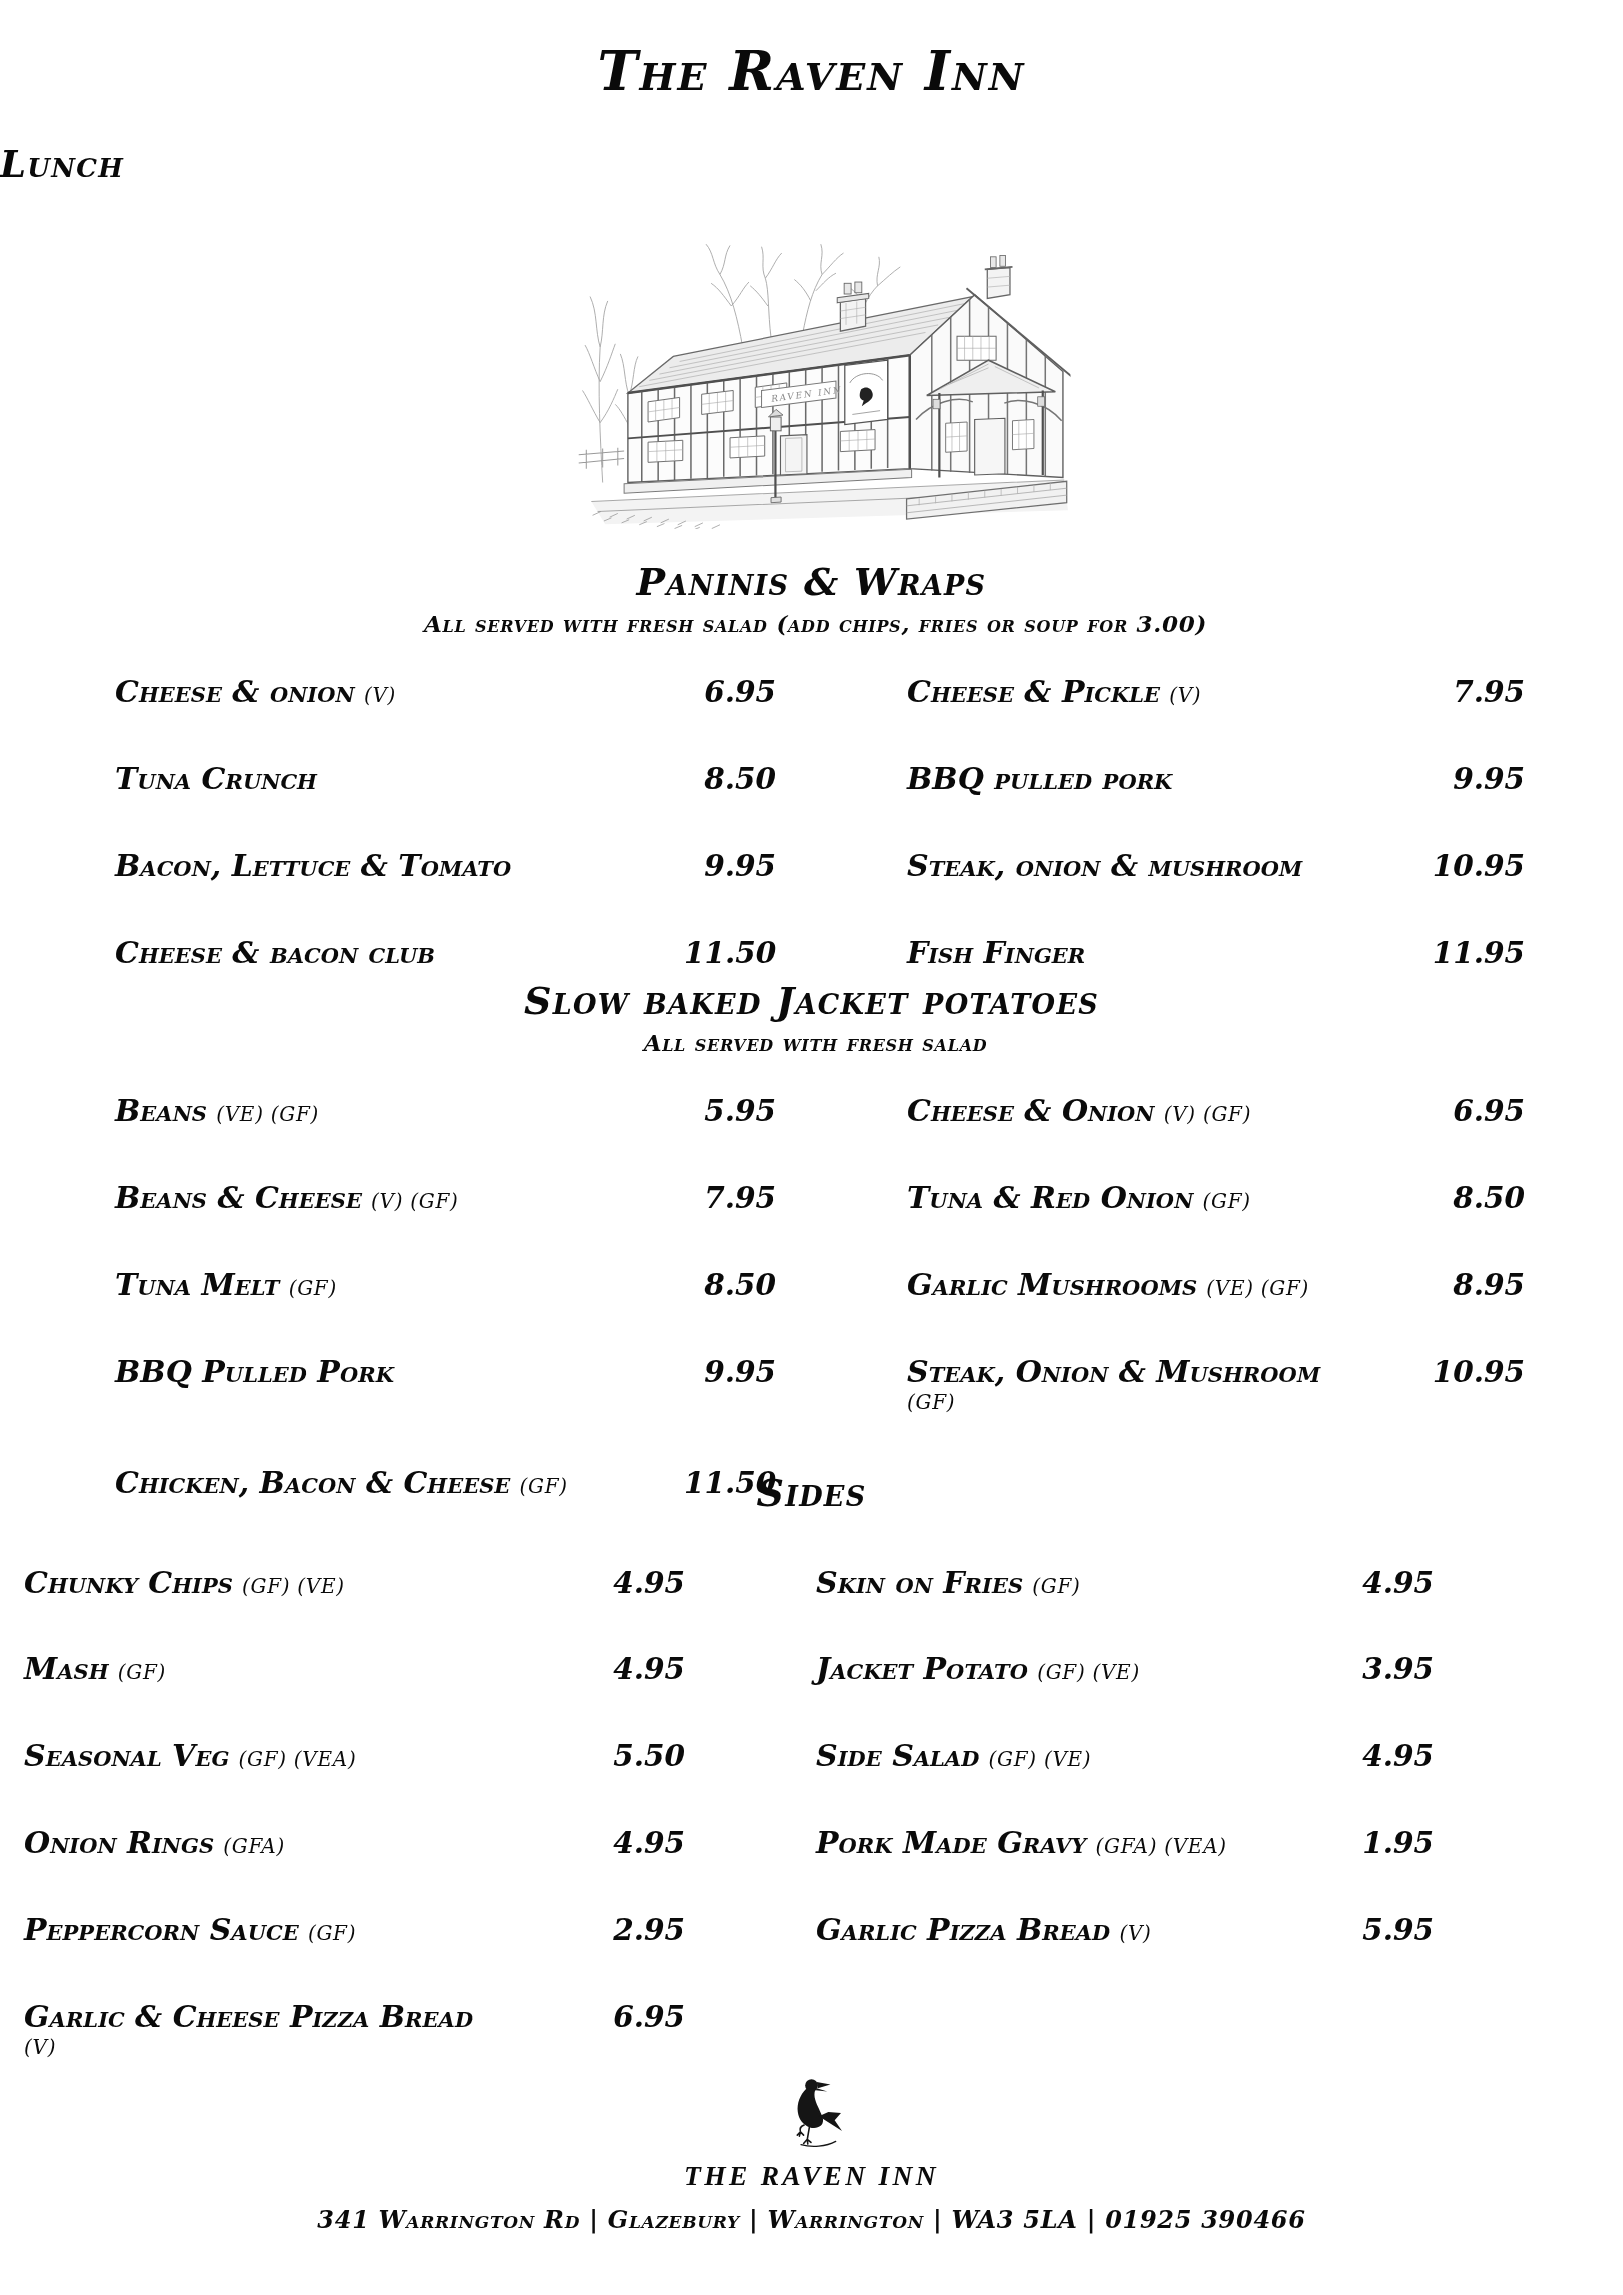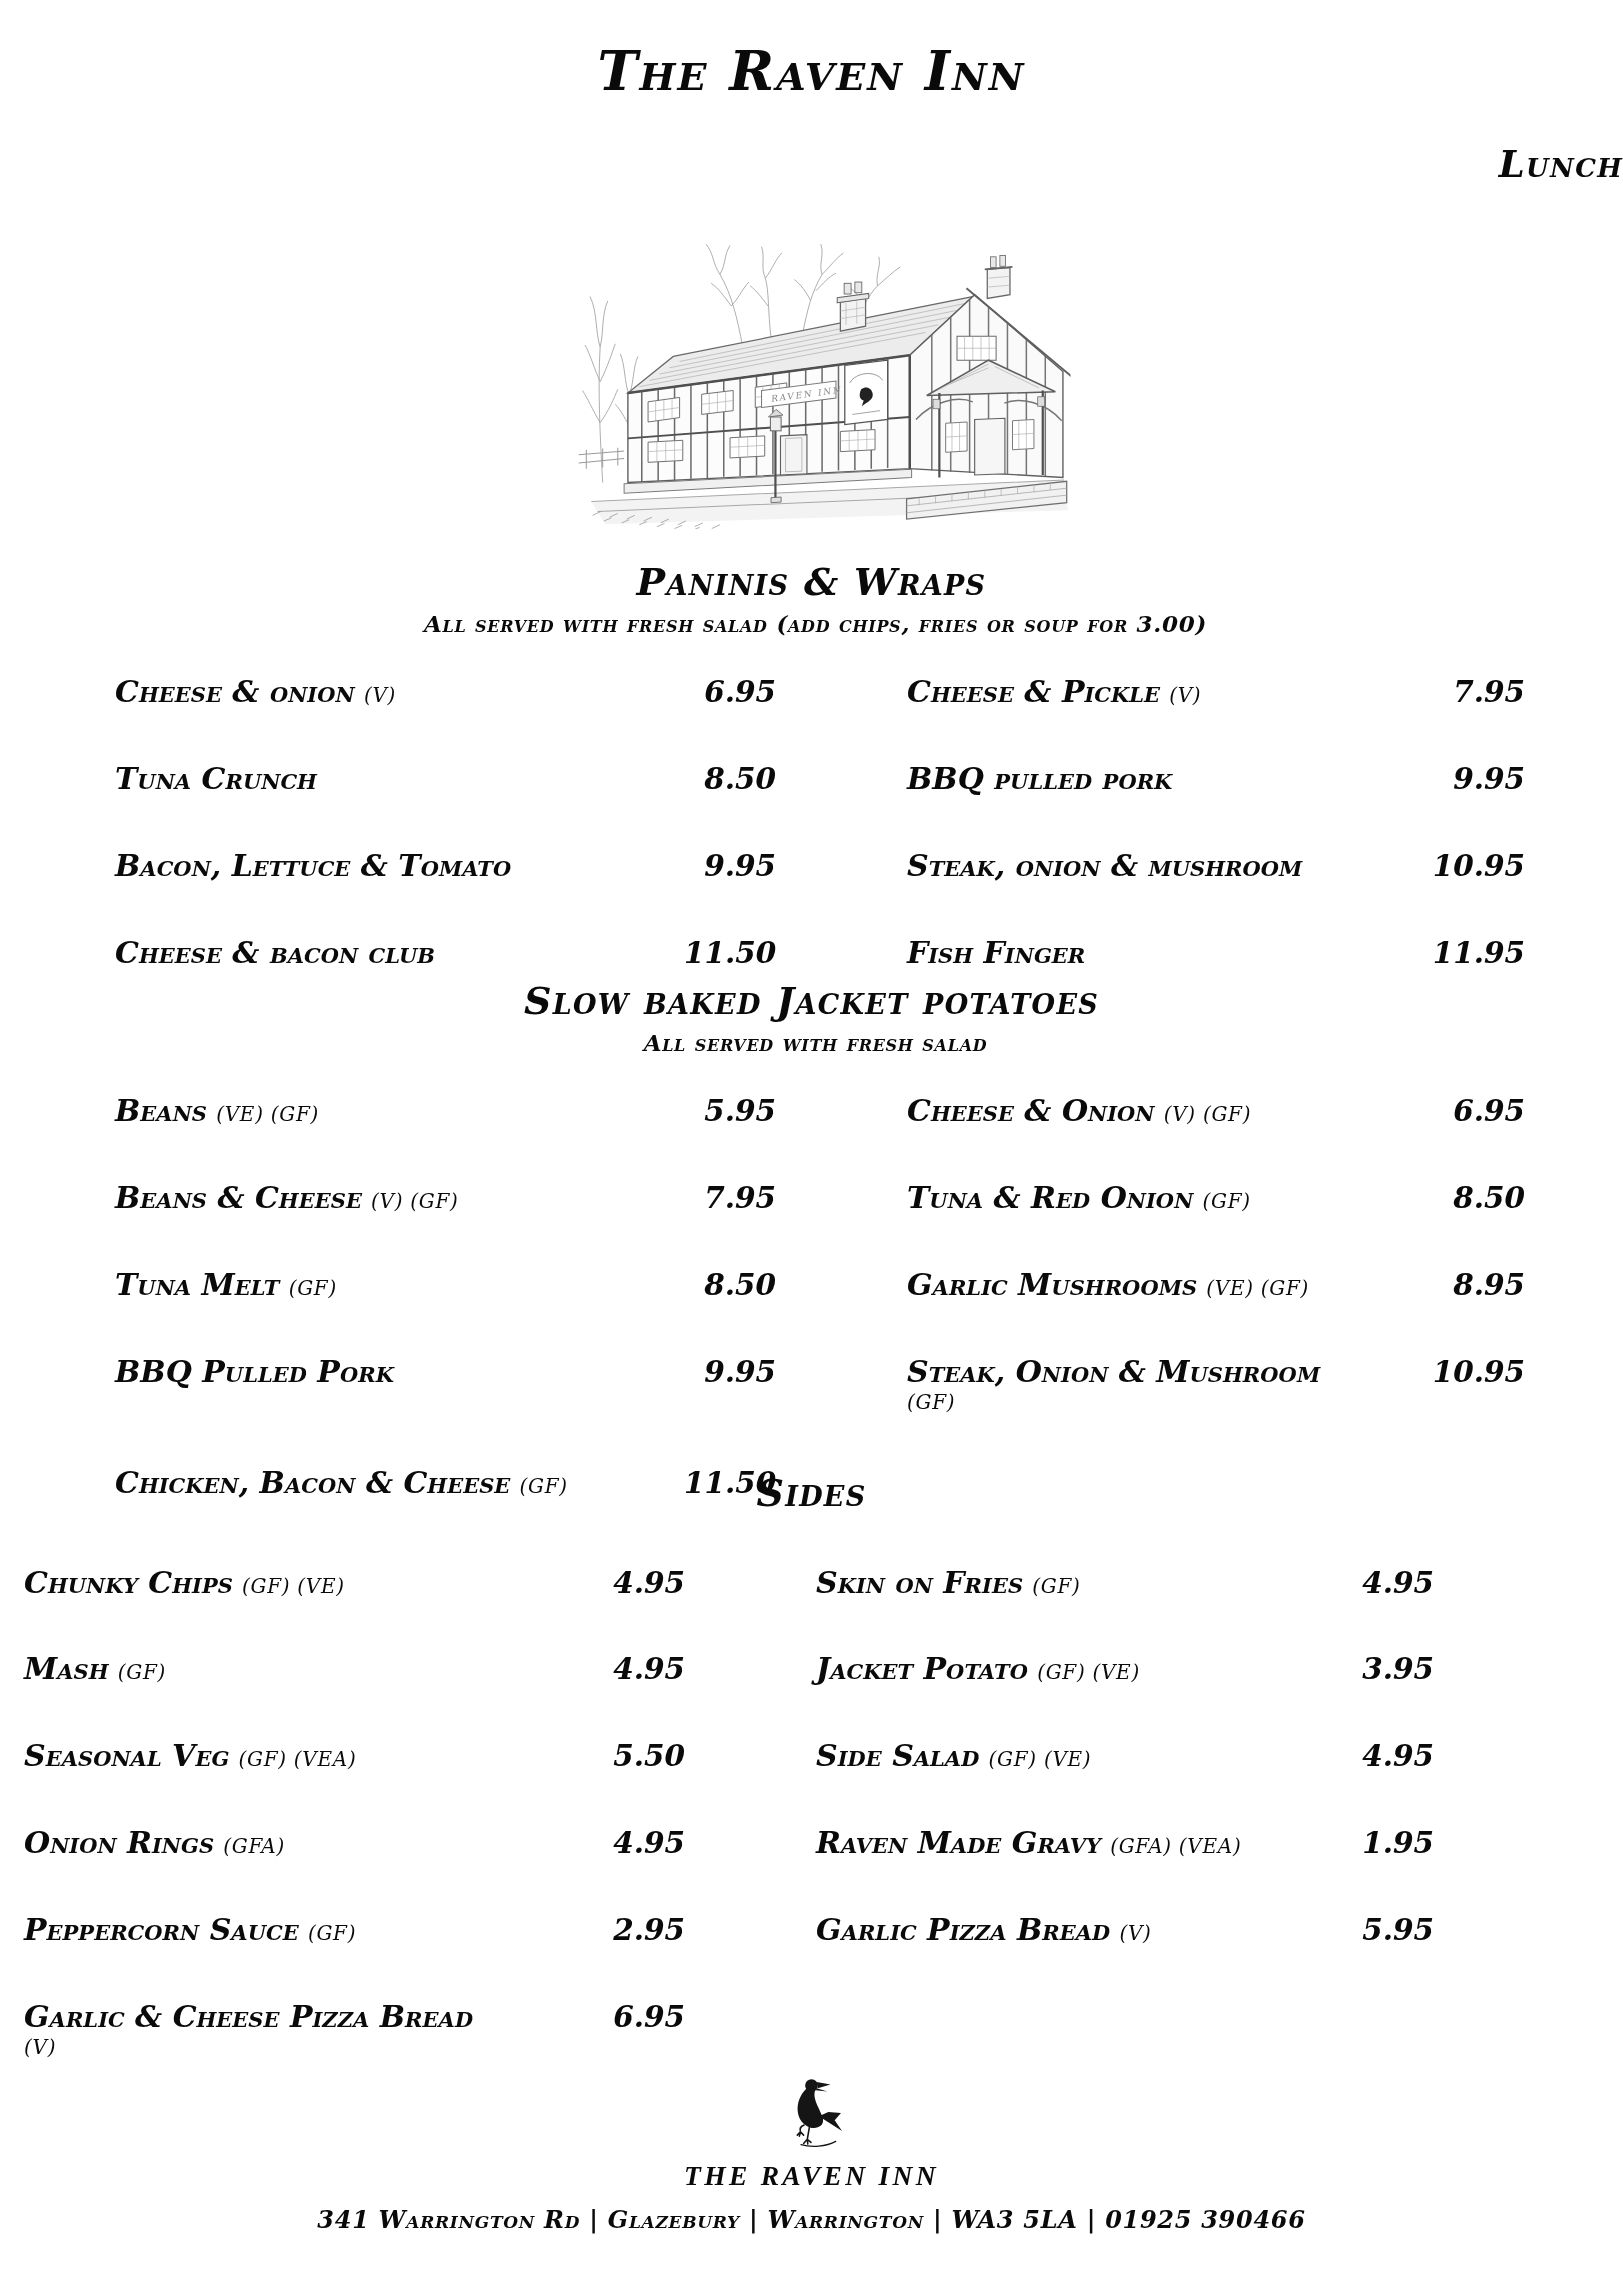--- a/index.html
+++ b/index.html
@@ -14,21 +14,21 @@
     font-style:italic;
   }
   .page-title{
     position:absolute;top:43px;left:0;right:0;margin:0;
     text-align:center;
     font-size:54px;font-weight:700;line-height:1.05;
     font-variant:small-caps;letter-spacing:2px;
   }
   .page-subtitle{
     position:absolute;top:145px;left:0;right:0;margin:0;
-    text-align:right;
+    text-align:left;
     font-size:37px;font-weight:700;line-height:1.05;
     font-variant:small-caps;letter-spacing:1.3px;
   }
   .hero{
     position:absolute;top:228px;left:50%;transform:translateX(-50%);
     width:517px;height:301px;margin:0;
   }
   .hero svg{display:block;width:100%;height:100%;}
   .menu-sec{position:absolute;left:0;right:0;}
   .sec-head{
@@ -268,21 +268,21 @@
         <div class="cell name"><span>Mash</span><span class="tg">(GF)</span></div>
         <div class="cell price pl">4.95</div>
         <div class="cell name"><span>Jacket Potato</span><span class="tg">(GF) (VE)</span></div>
         <div class="cell price">3.95</div>
         <div class="cell name"><span>Seasonal Veg</span><span class="tg">(GF) (VEA)</span></div>
         <div class="cell price pl">5.50</div>
         <div class="cell name"><span>Side Salad</span><span class="tg">(GF) (VE)</span></div>
         <div class="cell price">4.95</div>
         <div class="cell name"><span>Onion Rings</span><span class="tg">(GFA)</span></div>
         <div class="cell price pl">4.95</div>
-        <div class="cell name"><span>Raven Made Gravy</span><span class="tg">(GFA) (VEA)</span></div>
+        <div class="cell name"><span>Pork Made Gravy</span><span class="tg">(GFA) (VEA)</span></div>
         <div class="cell price">1.95</div>
         <div class="cell name"><span>Peppercorn Sauce</span><span class="tg">(GF)</span></div>
         <div class="cell price pl">2.95</div>
         <div class="cell name"><span>Garlic Pizza Bread</span><span class="tg">(V)</span></div>
         <div class="cell price">5.95</div>
         <div class="cell name"><span>Garlic &amp; Cheese Pizza Bread</span><span class="tg blk">(V)</span></div>
         <div class="cell price pl">6.95</div>
         <div class="cell name"></div>
         <div class="cell price"></div>
       </div>

